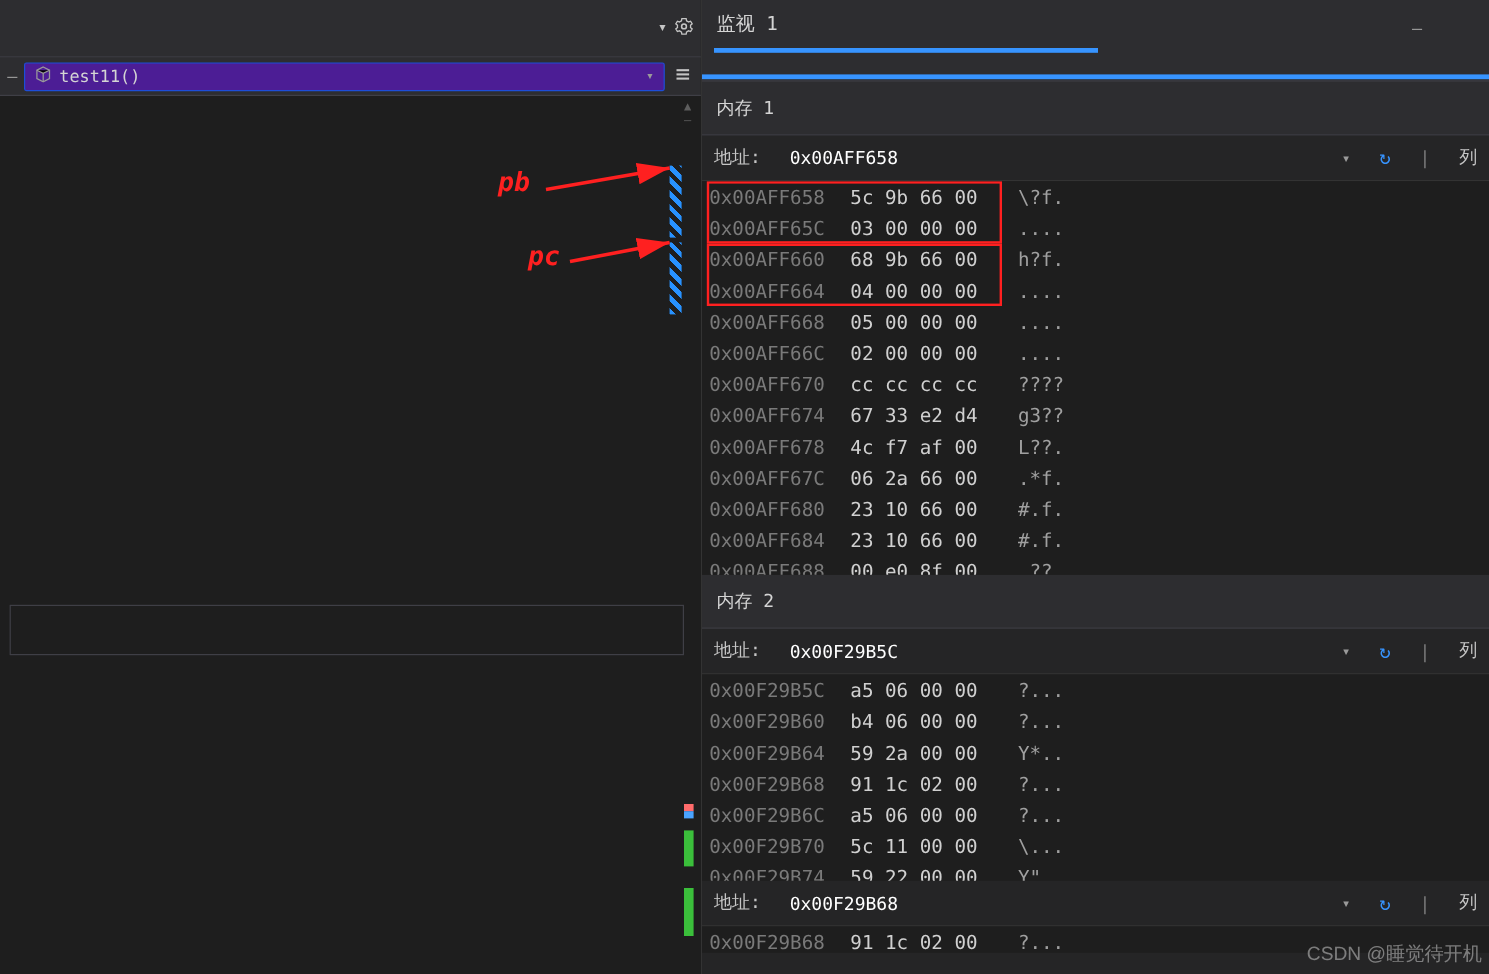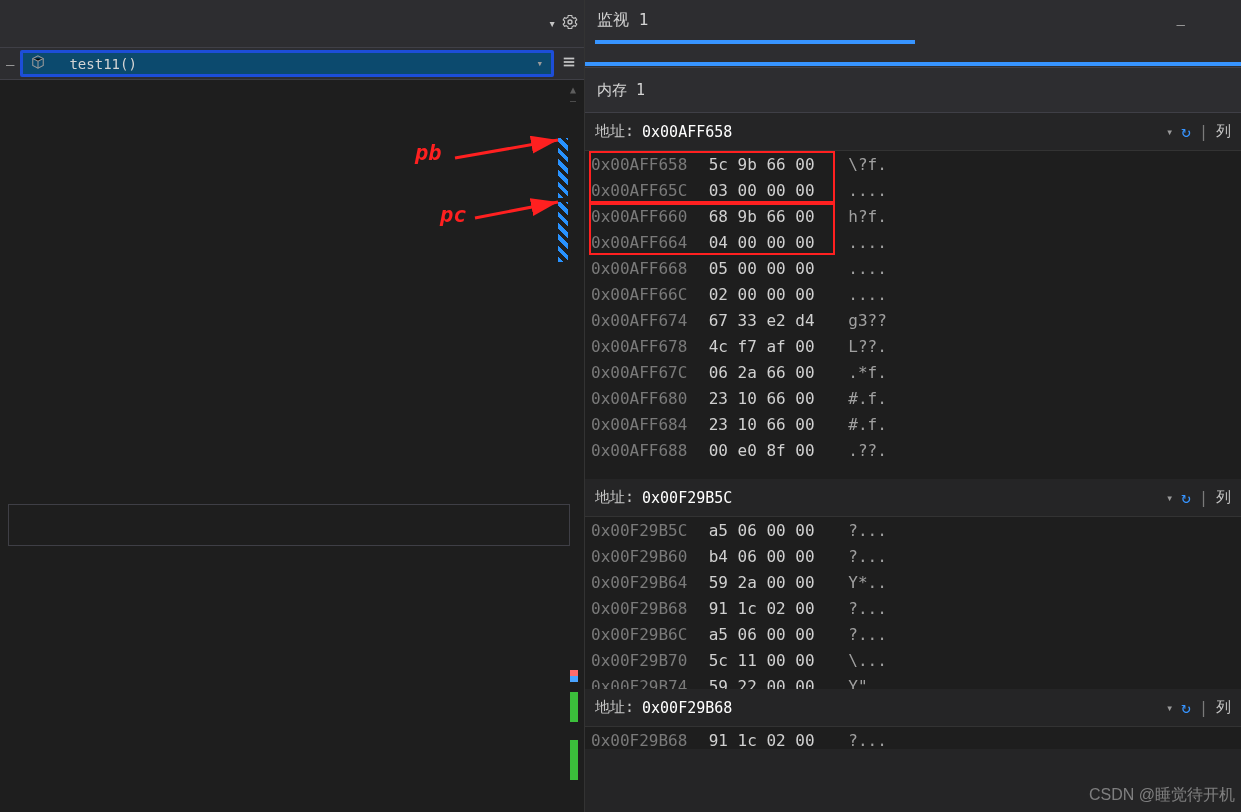--- a/index.html
+++ b/index.html
@@ -5,37 +5,37 @@
   * { box-sizing: border-box; margin: 0; padding: 0; }
   html, body { width: 1241px; height: 812px; overflow: hidden; font-family: "Consolas", "Microsoft YaHei", monospace; background: #1e1e1e; color: #d4d4d4; }
   .root { display: flex; width: 100%; height: 100%; }
   .left-pane { width: 585px; height: 100%; background: #1e1e1e; border-right: 1px solid #333; position: relative; display: flex; flex-direction: column; }
   .right-pane { flex: 1; height: 100%; background: #252526; display: flex; flex-direction: column; }
   .top-bar { height: 48px; background: #2d2d30; border-bottom: 1px solid #3f3f46; display: flex; align-items: center; justify-content: flex-end; padding: 0 6px; gap: 6px; }
   .top-bar .chev { color: #c5c5c5; font-size: 13px; cursor: pointer; }
   .top-bar .gear { color: #c5c5c5; cursor: pointer; }
   .breadcrumb-row { height: 32px; background: #2d2d30; border-bottom: 1px solid #3f3f46; display: flex; align-items: center; padding: 0 6px; gap: 6px; }
   .breadcrumb-row .dash { color: #9a9a9a; font-size: 14px; }
-  .breadcrumb-row .bc-body { flex: 1; display: flex; align-items: center; gap: 24px; border: 3px solid #1d4ed8; border-radius: 2px; padding: 2px 8px; background: #0c4a6e; }
+  .breadcrumb-row .bc-body { flex: 1; display: flex; align-items: center; gap: 6px; border: 1px solid #1d4ed8; border-radius: 2px; padding: 2px 8px; background: #4c1d95; }
   .bc-body .cube { color: #9a9a9a; font-size: 14px; }
   .bc-body .txt { color: #d4d4d4; font-size: 14px; flex: 1; }
   .bc-body .arrow { color: #9a9a9a; font-size: 11px; }
   .split-icon { color: #c5c5c5; cursor: pointer; font-size: 14px; padding: 2px; }
   .editor-area { flex: 1; position: relative; background: #1e1e1e; }
   .scroll-hints { position: absolute; right: 4px; top: 4px; width: 14px; text-align: center; color: #5e5e5e; font-size: 10px; display: flex; flex-direction: column; gap: 0; }
   .bottom-input { position: absolute; bottom: 266px; left: 8px; right: 14px; height: 42px; border: 1px solid #3f3f46; background: #1e1e1e; }
   .annot { position: absolute; color: #ff2020; font-weight: bold; font-size: 22px; font-style: italic; }
   .arrow-svg { position: absolute; }
   .hatch { position: absolute; width: 10px; background: repeating-linear-gradient(45deg, #2892ff 0, #2892ff 4px, #1e1e1e 4px, #1e1e1e 8px); }
   .minimap-marks { position: absolute; right: 6px; width: 8px; }
   .mm { position: absolute; width: 8px; height: 6px; }
 
   .panel-header { height: 45px; background: #2d2d30; border-bottom: 1px solid #00a2ed; display: flex; align-items: center; padding: 4px 12px; color: #d4d4d4; font-size: 15px; }
   .panel-header.noblue { border-bottom: 1px solid #3f3f46; }
-  .addr-row { height: 38px; background: #252526; display: flex; align-items: center; padding: 0 10px; gap: 8px; font-size: 15px; border-bottom: 1px solid #333; }
+  .addr-row { height: 38px; background: #252526; display: flex; align-items: center; padding: 0 10px; gap: 24px; font-size: 15px; border-bottom: 1px solid #333; }
   .addr-row .lbl { color: #c5c5c5; }
   .addr-row .val { color: #ffffff; flex: 1; }
   .addr-row .chev { color: #9a9a9a; font-size: 12px; cursor: pointer; }
   .addr-row .refresh { color: #3794ff; cursor: pointer; font-size: 16px; }
   .addr-row .cols { color: #c5c5c5; }
   .mem-body { background: #1e1e1e; overflow: hidden; position: relative; }
   .mem-line { display: flex; align-items: center; height: 26px; padding-left: 6px; font-size: 16px; white-space: pre; font-family: "Consolas", monospace; }
   .mem-line .addr { color: #7a7a7a; width: 108px; }
   .mem-line .bytes { color: #d0d0d0; width: 130px; }
   .mem-line .ascii { color: #a0a0a0; }
@@ -138,28 +138,32 @@
     </div>
     <div class="mem-body" style="height:328px;position:relative;" id="mem1-body">
       <div class="redbox" style="top:0;left:4px;width:246px;height:52px;"></div>
       <div class="redbox" style="top:52px;left:4px;width:246px;height:52px;"></div>
     <div class="mem-line"><span class="addr">0x00AFF658</span><span class="bytes"> 5c 9b 66 00</span><span class="ascii">  \?f.</span></div>
         <div class="mem-line"><span class="addr">0x00AFF65C</span><span class="bytes"> 03 00 00 00</span><span class="ascii">  ....</span></div>
         <div class="mem-line"><span class="addr">0x00AFF660</span><span class="bytes"> 68 9b 66 00</span><span class="ascii">  h?f.</span></div>
         <div class="mem-line"><span class="addr">0x00AFF664</span><span class="bytes"> 04 00 00 00</span><span class="ascii">  ....</span></div>
         <div class="mem-line"><span class="addr">0x00AFF668</span><span class="bytes"> 05 00 00 00</span><span class="ascii">  ....</span></div>
         <div class="mem-line"><span class="addr">0x00AFF66C</span><span class="bytes"> 02 00 00 00</span><span class="ascii">  ....</span></div>
+        <div class="mem-line"><span class="addr">0x00AFF670</span><span class="bytes"> cc cc cc cc</span><span class="ascii">  ????</span></div>
         <div class="mem-line"><span class="addr">0x00AFF674</span><span class="bytes"> 67 33 e2 d4</span><span class="ascii">  g3??</span></div>
         <div class="mem-line"><span class="addr">0x00AFF678</span><span class="bytes"> 4c f7 af 00</span><span class="ascii">  L??.</span></div>
         <div class="mem-line"><span class="addr">0x00AFF67C</span><span class="bytes"> 06 2a 66 00</span><span class="ascii">  .*f.</span></div>
         <div class="mem-line"><span class="addr">0x00AFF680</span><span class="bytes"> 23 10 66 00</span><span class="ascii">  #.f.</span></div>
         <div class="mem-line"><span class="addr">0x00AFF684</span><span class="bytes"> 23 10 66 00</span><span class="ascii">  #.f.</span></div>
         <div class="mem-line"><span class="addr">0x00AFF688</span><span class="bytes"> 00 e0 8f 00</span><span class="ascii">  .??.</span></div>
       </div>
 
+    <div class="panel-header noblue">
+      <span>内存 2</span>
+    </div>
     <div class="addr-row">
       <span class="lbl">地址:</span>
       <span class="val">0x00F29B5C</span>
       <span class="chev">▾</span>
       <span class="refresh">↻</span>
       <span style="color:#7a7a7a;">|</span>
       <span class="cols">列</span>
     </div>
     <div class="mem-body" style="height:172px;" id="mem2-body">
         <div class="mem-line"><span class="addr">0x00F29B5C</span><span class="bytes"> a5 06 00 00</span><span class="ascii">  ?...</span></div>

